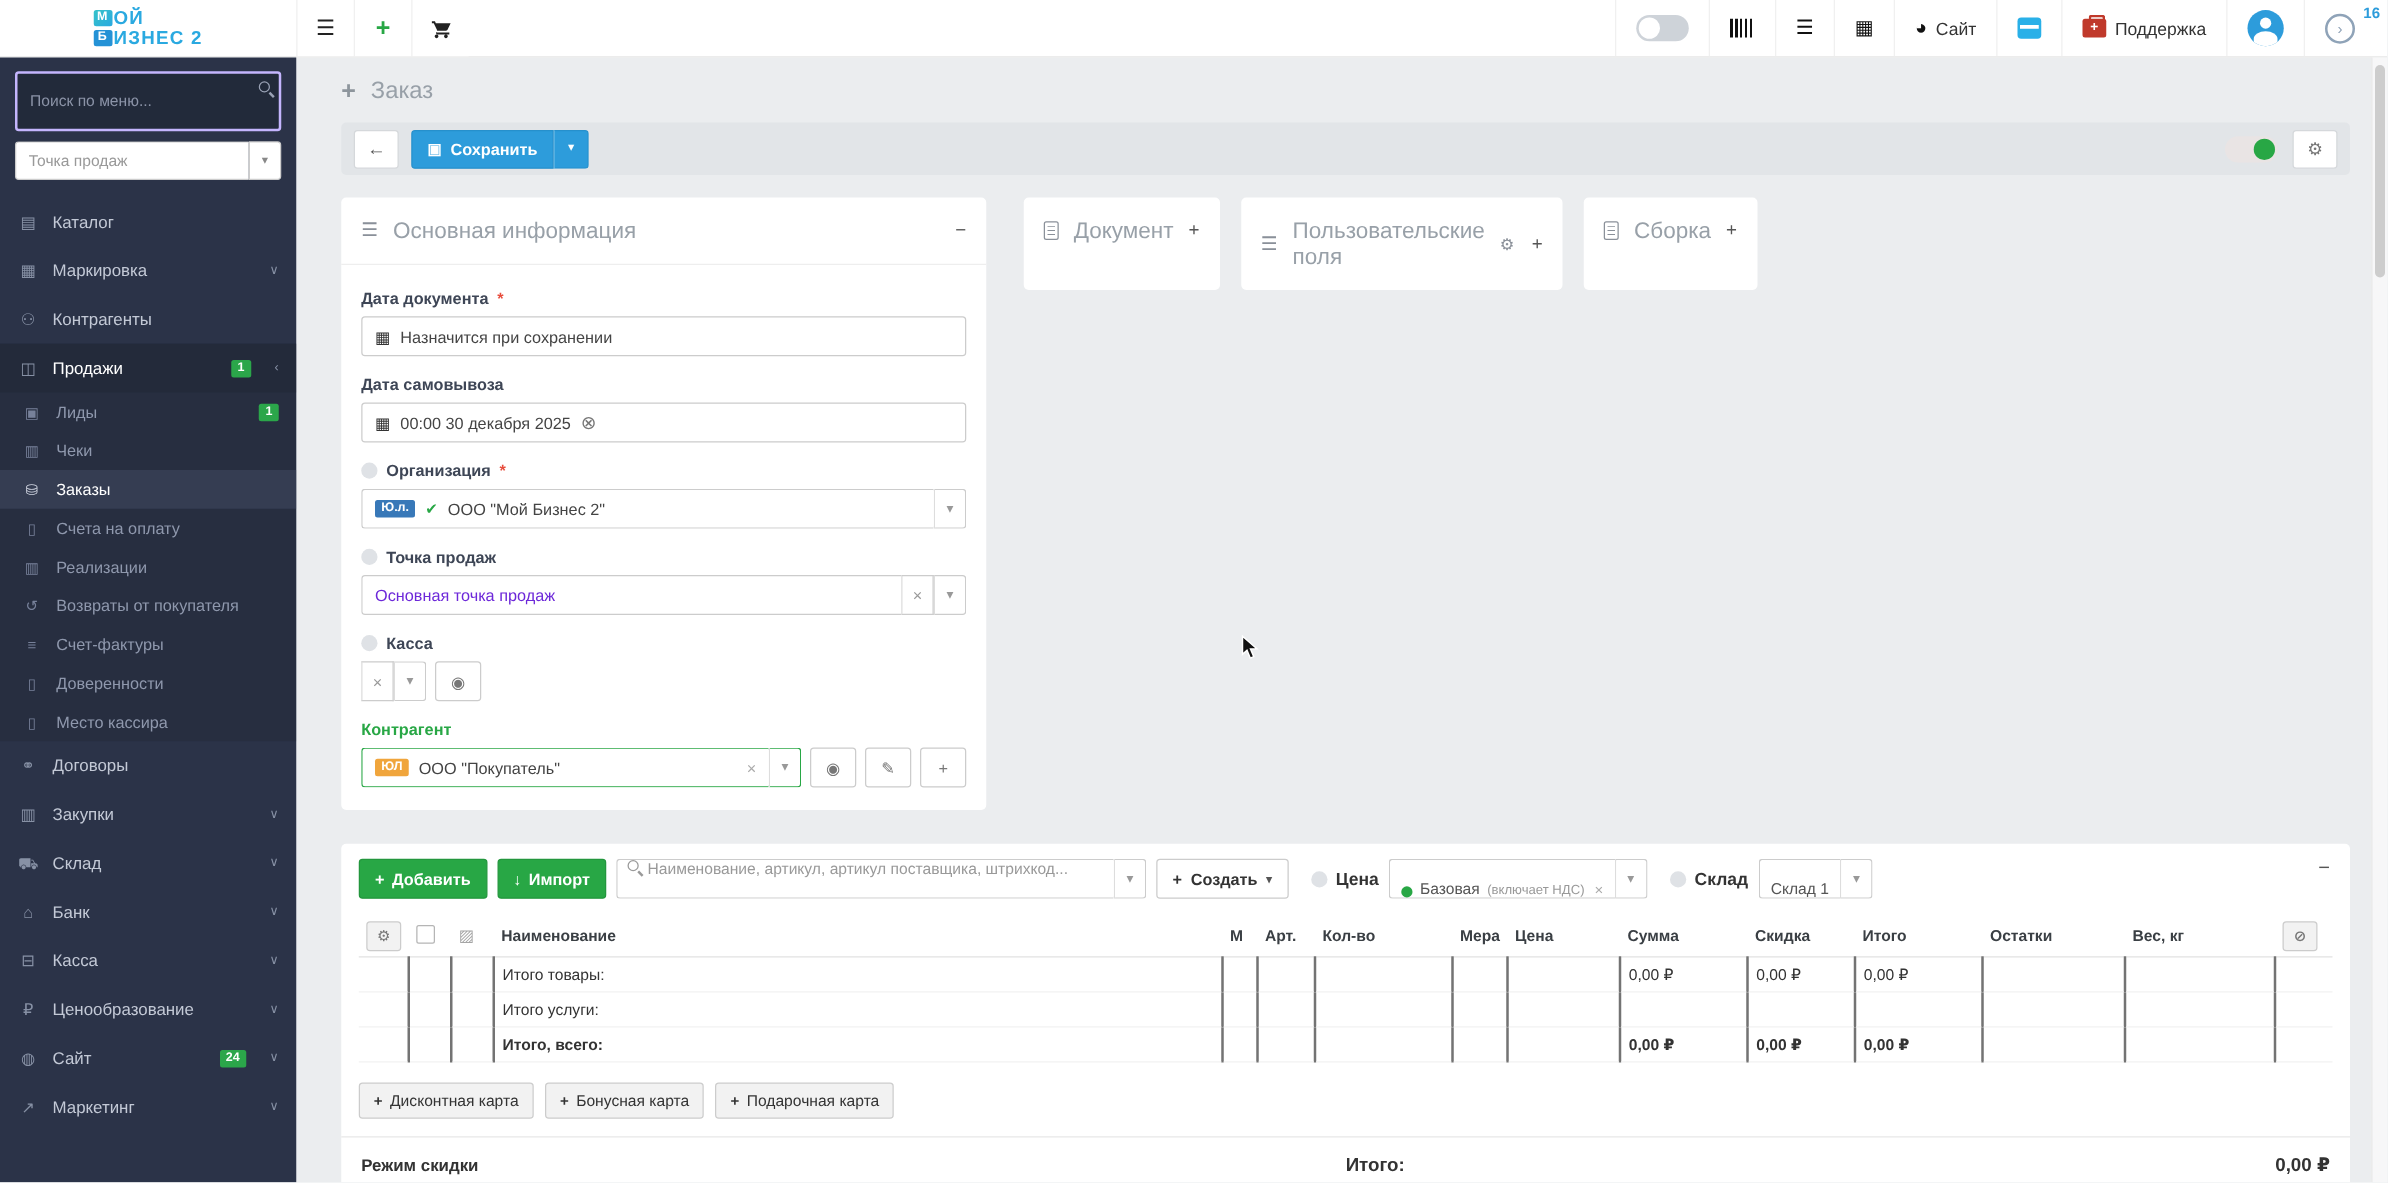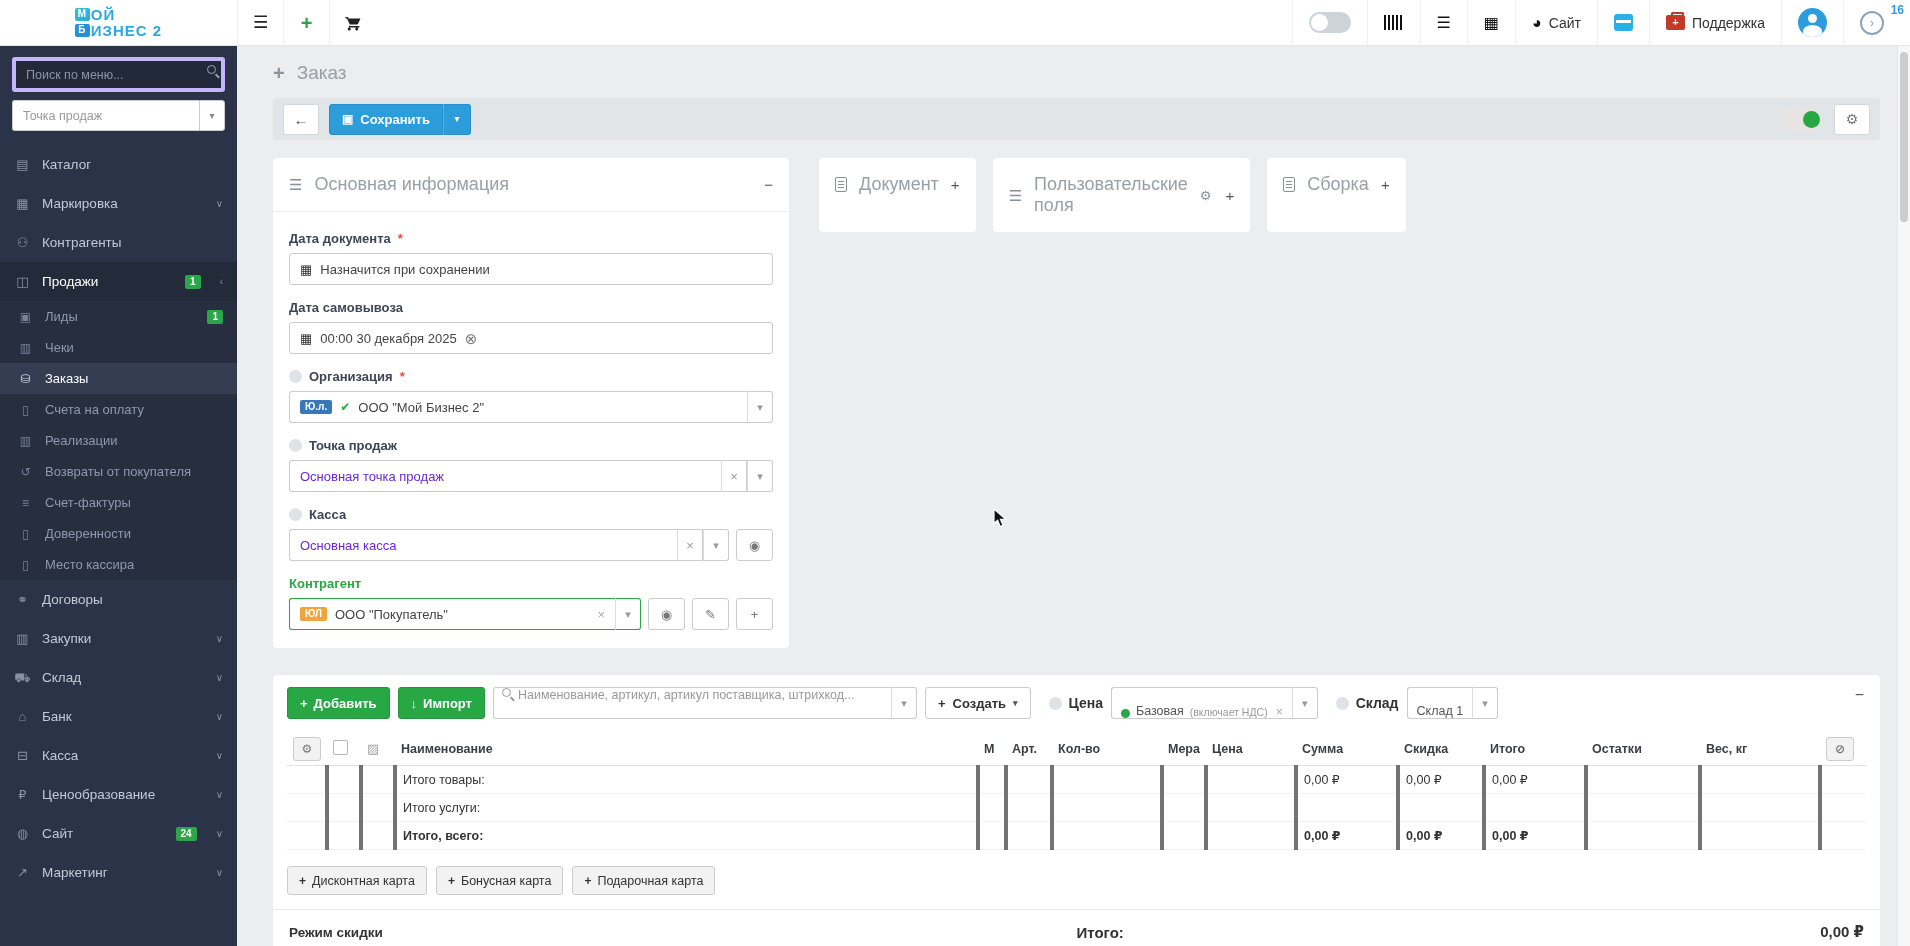--- a/index.html
+++ b/index.html
@@ -40,21 +40,21 @@
   .history{position:relative;width:24px;height:24px;border:2px solid #8fa3b8;border-radius:50%;display:flex;align-items:center;justify-content:center;color:#8fa3b8;font-size:12px}
   .sup{position:absolute;top:3px;right:6px;color:#2d9cdb;font-weight:bold;font-size:12px}
 
   
   .frame{display:flex;height:900px}
   .sidebar{width:237px;flex:none;background:#2b3348;height:100%;overflow:hidden}
   .main{flex:1;padding:0 30px 0 36px;position:relative;overflow:hidden}
 
   
   .sb-search{margin:11px 12px 8px;position:relative}
-  .sb-search input{width:100%;height:35px;background:#222a3a;border:4px solid #c4b5fd;border-radius:3px;color:#aeb5c6;font-size:12.5px;padding:0 28px 0 10px;outline:none;font-family:inherit}
+  .sb-search input{width:100%;height:48px;background:#222a3a;border:2px solid #c4b5fd;border-radius:3px;color:#aeb5c6;font-size:12.5px;padding:0 28px 0 10px;outline:none;font-family:inherit}
   .sb-search input::placeholder{color:#8b93a7}
   .mag{position:absolute;right:9px;top:8px;width:9px;height:9px;border:1.5px solid #9aa2b5;border-radius:50%}
   .mag::after{content:"";position:absolute;width:5px;height:1.5px;background:#9aa2b5;transform:rotate(45deg);left:7px;top:9px}
   .sb-select{margin:4px 12px 14px;display:flex}
   .sb-select input{flex:1;height:31px;background:#fff;border:1px solid #ccc;border-right:none;border-radius:3px 0 0 3px;color:#777;font-size:12.5px;padding:0 10px;outline:none;font-family:inherit}
   .sb-select input::placeholder{color:#999}
   .sb-caret{width:26px;height:31px;background:#fff;border:1px solid #ccc;border-radius:0 3px 3px 0;display:flex;align-items:center;justify-content:center;color:#888;font-size:10px}
   .nav-item{display:flex;align-items:center;gap:11px;padding:12px 14px;color:#c3c9d6;font-size:13.5px;cursor:pointer}
   .nav-item .nic{width:17px;text-align:center;color:#8791a5;font-size:13px;flex:none}
   .nlabel{white-space:nowrap}
@@ -131,21 +131,21 @@
   .selbox{display:flex}
   .selbox .sval{height:32px;border:1px solid #ccc;border-right:none;border-radius:3px 0 0 3px;background:#fff;display:flex;align-items:flex-end;padding:0 9px;gap:6px}
   .dot{width:9px;height:9px;border-radius:50%;background:#28a745;flex:none}
   .sval-main{font-size:12.5px;color:#555;white-space:nowrap}
   .sval-note{font-size:10.5px;color:#999;white-space:nowrap}
   .sval .x{color:#aaa;font-size:12px;margin-left:2px}
   .collapse-corner{position:absolute;right:16px;top:12px;color:#555;font-size:16px;cursor:pointer}
 
   table.ptab{width:calc(100% - 28px);margin:2px 14px 0;border-collapse:collapse;table-layout:fixed}
   .ptab th{font-size:12.5px;font-weight:bold;color:#3a3f44;text-align:left;padding:4px 6px;border-bottom:1px solid #e2e2e2;height:30px}
-  .ptab td{font-size:12.5px;color:#333;padding:4px 6px;height:28px;border-bottom:1px solid #f2f2f2;border-right:4px solid #737373}
+  .ptab td{font-size:12.5px;color:#333;padding:4px 6px;height:28px;border-bottom:1px solid #f2f2f2;border-right:2px solid #737373}
   .ptab td:last-child{border-right:none}
   .ptab tr.bold td{font-weight:bold}
   .mini-btn{width:28px;height:24px;border:1px solid #ccc;border-radius:3px;background:#f2f2f2;color:#777;font-size:12px;display:flex;align-items:center;justify-content:center;cursor:pointer}
   .chkbox{width:15px;height:15px;border:1px solid #b5b5b5;border-radius:2px;background:#fff;display:inline-block;cursor:pointer}
   .img-ic{color:#a5a5a5;font-size:13px}
 
   .prod-footer{padding:16px 14px 12px;display:flex;gap:9px}
   .btn-card{height:29px;background:#f2f2f2;border:1px solid #ccc;border-radius:3px;color:#333;font-size:12.5px;padding:0 11px;display:flex;align-items:center;gap:6px;cursor:pointer}
   .btn-card .ic{font-weight:bold;font-size:12px}
   .bottom-row{border-top:1px solid #e8e8e8;margin:2px 0 0;padding:13px 16px;display:flex;align-items:center}
@@ -426,23 +426,20 @@
               </div>
               <span class="seg xseg ic">×</span>
               <span class="seg last ic">▾</span>
             </div>
 
             <div class="flabel">
               <span class="gcirc"></span>
               <span>Касса</span>
             </div>
             <div class="inp-row">
-              <div class="inp grp">
-                <input value="Основная касса" style="">
-              </div>
               <span class="seg xseg ic">×</span>
               <span class="seg last ic">▾</span>
               <span class="ext-btn ic">◉</span>
             </div>
 
             <div class="flabel green">
                 <span>Контрагент</span>
               </div>
             <div class="inp-row">
               <div class="inp grp green-border">

